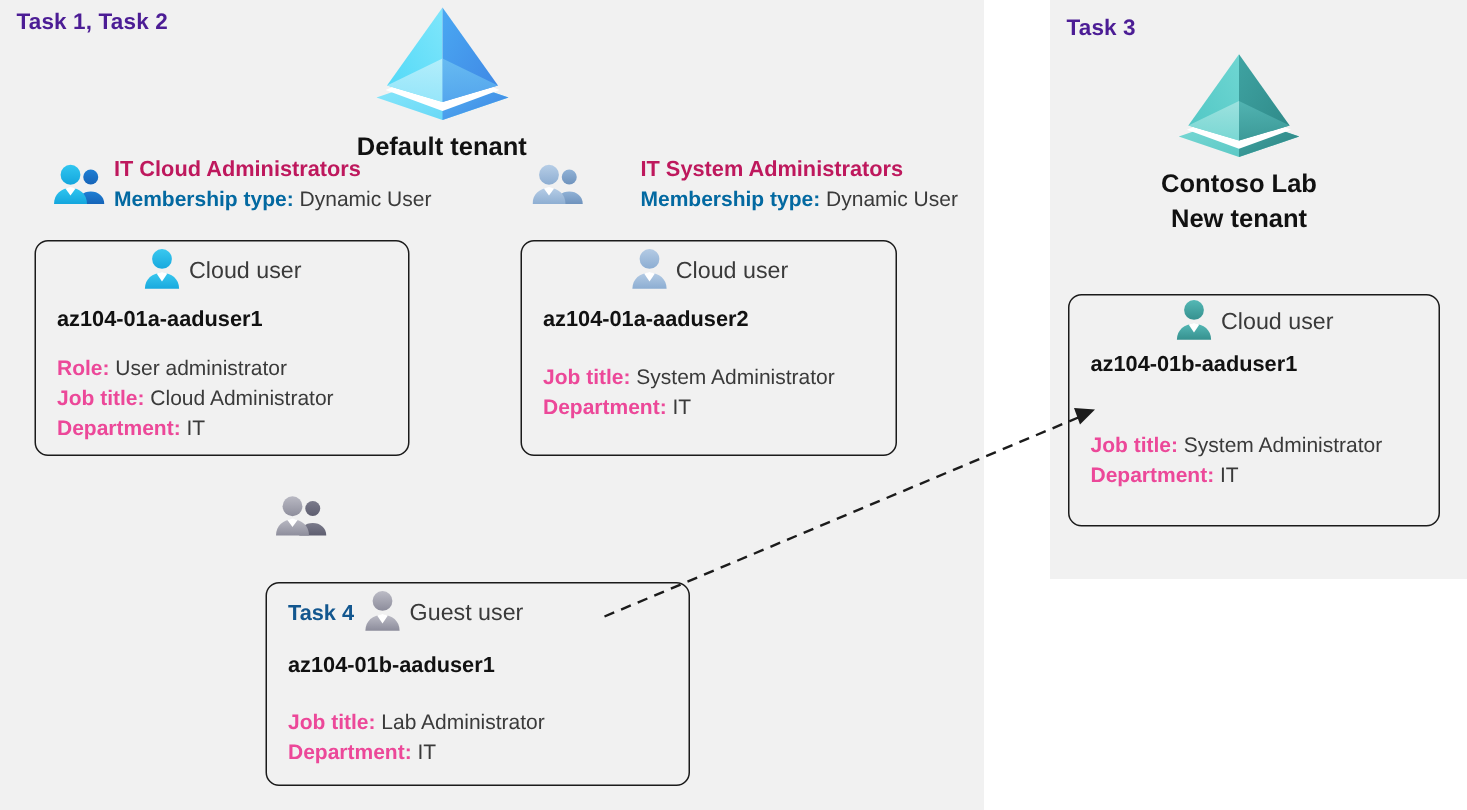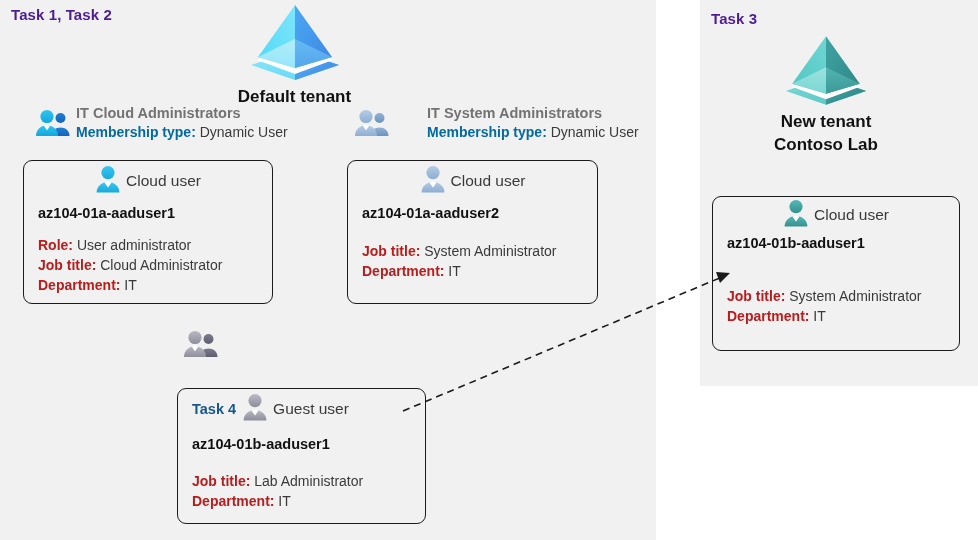--- a/index.html
+++ b/index.html
@@ -60,21 +60,21 @@
   .group {
     position: absolute;
     display: flex;
     align-items: flex-start;
   }
   .group-icon { flex: 0 0 auto; margin-top: 5px; }
   .group-text { margin-left: 6px; }
   .group-title {
     font-size: 14.5px;
     font-weight: bold;
-    color: #737373;
+    color: #be185d;
     white-space: nowrap;
     line-height: 1.25;
   }
   .group-meta {
     font-size: 14px;
     color: #3a3a3a;
     white-space: nowrap;
     line-height: 1.55;
   }
   .group-meta b { color: #0369a1; font-weight: bold; }
@@ -87,21 +87,21 @@
   .card {
     position: absolute;
     box-sizing: border-box;
     border: 1.6px solid #1b1b1b;
     border-radius: 9px;
     background: transparent;
     padding: 0;
   }
   #card-user1 { left: 23px;  top: 160px; width: 250px; height: 144px; }
   #card-user2 { left: 347px; top: 160px; width: 251px; height: 144px; }
-  #card-guest { left: 177px; top: 388px; width: 249px; height: 136px; }
+  #card-guest { left: 177px; top: 388px; width: 283px; height: 136px; }
   #card-user3 { left: 712px; top: 196px; width: 248px; height: 155px; }
 
   .card-head {
     display: flex;
     align-items: center;
     height: 40px;
     padding-left: 14px;
   }
   .card-head.centered { justify-content: center; padding-left: 0; }
   .card-tasktag {
@@ -123,21 +123,21 @@
     padding-left: 14px;
     white-space: nowrap;
   }
   .card-props {
     padding-left: 14px;
     font-size: 14px;
     color: #3a3a3a;
     line-height: 1.42;
   }
   .card-props .row { white-space: nowrap; }
-  .card-props b { color: #b91c1c; font-weight: bold; }
+  .card-props b { color: #ec4899; font-weight: bold; }
 
   #card-user1 .card-username { margin-top: 4px; }
   #card-user1 .card-props    { margin-top: 15px; }
   #card-user2 .card-username { margin-top: 4px; }
   #card-user2 .card-props    { margin-top: 21px; }
   #card-guest .card-username { margin-top: 7px; }
   #card-guest .card-props    { margin-top: 20px; }
   #card-user3 .card-head     { height: 36px; }
   #card-user3 .card-username { margin-top: 2px; }
   #card-user3 .card-props    { margin-top: 36px; }
@@ -237,22 +237,22 @@
         </defs>
         <polygon points="46,48 90,63 46,78 2,63" fill="url(#tpyrBaseL)"></polygon>
         <polygon points="46,48 90,63 46,78" fill="url(#tpyrBaseR)"></polygon>
         <polygon points="46,42 84,58 46,72 8,58" fill="#ffffff"></polygon>
         <polygon points="46,3 46,66 9,55" fill="url(#tpyrL)"></polygon>
         <polygon points="46,3 46,66 83,55" fill="url(#tpyrR)"></polygon>
         <polygon points="46,37 46,66 9,55" fill="url(#tpyrInnerL)" opacity="0.85"></polygon>
         <polygon points="46,37 46,66 83,55" fill="url(#tpyrInnerR)" opacity="0.85"></polygon>
       </svg>
     </span>
+    <div class="tenant-name">Contoso Lab</div>
     <div class="tenant-name">New  tenant</div>
-    <div class="tenant-name">Contoso Lab</div>
   </div>
 
   <div class="group" id="group-cloud">
     <span class="group-icon">
       <svg width="34" height="28" viewBox="0 0 34 28" aria-hidden="true">
         <defs>
           <linearGradient id="gcA" x1="0" y1="0" x2="0" y2="1">
             <stop offset="0" stop-color="#31c6f0"></stop>
               <stop offset="1" stop-color="#14a6dd"></stop>
           </linearGradient>

